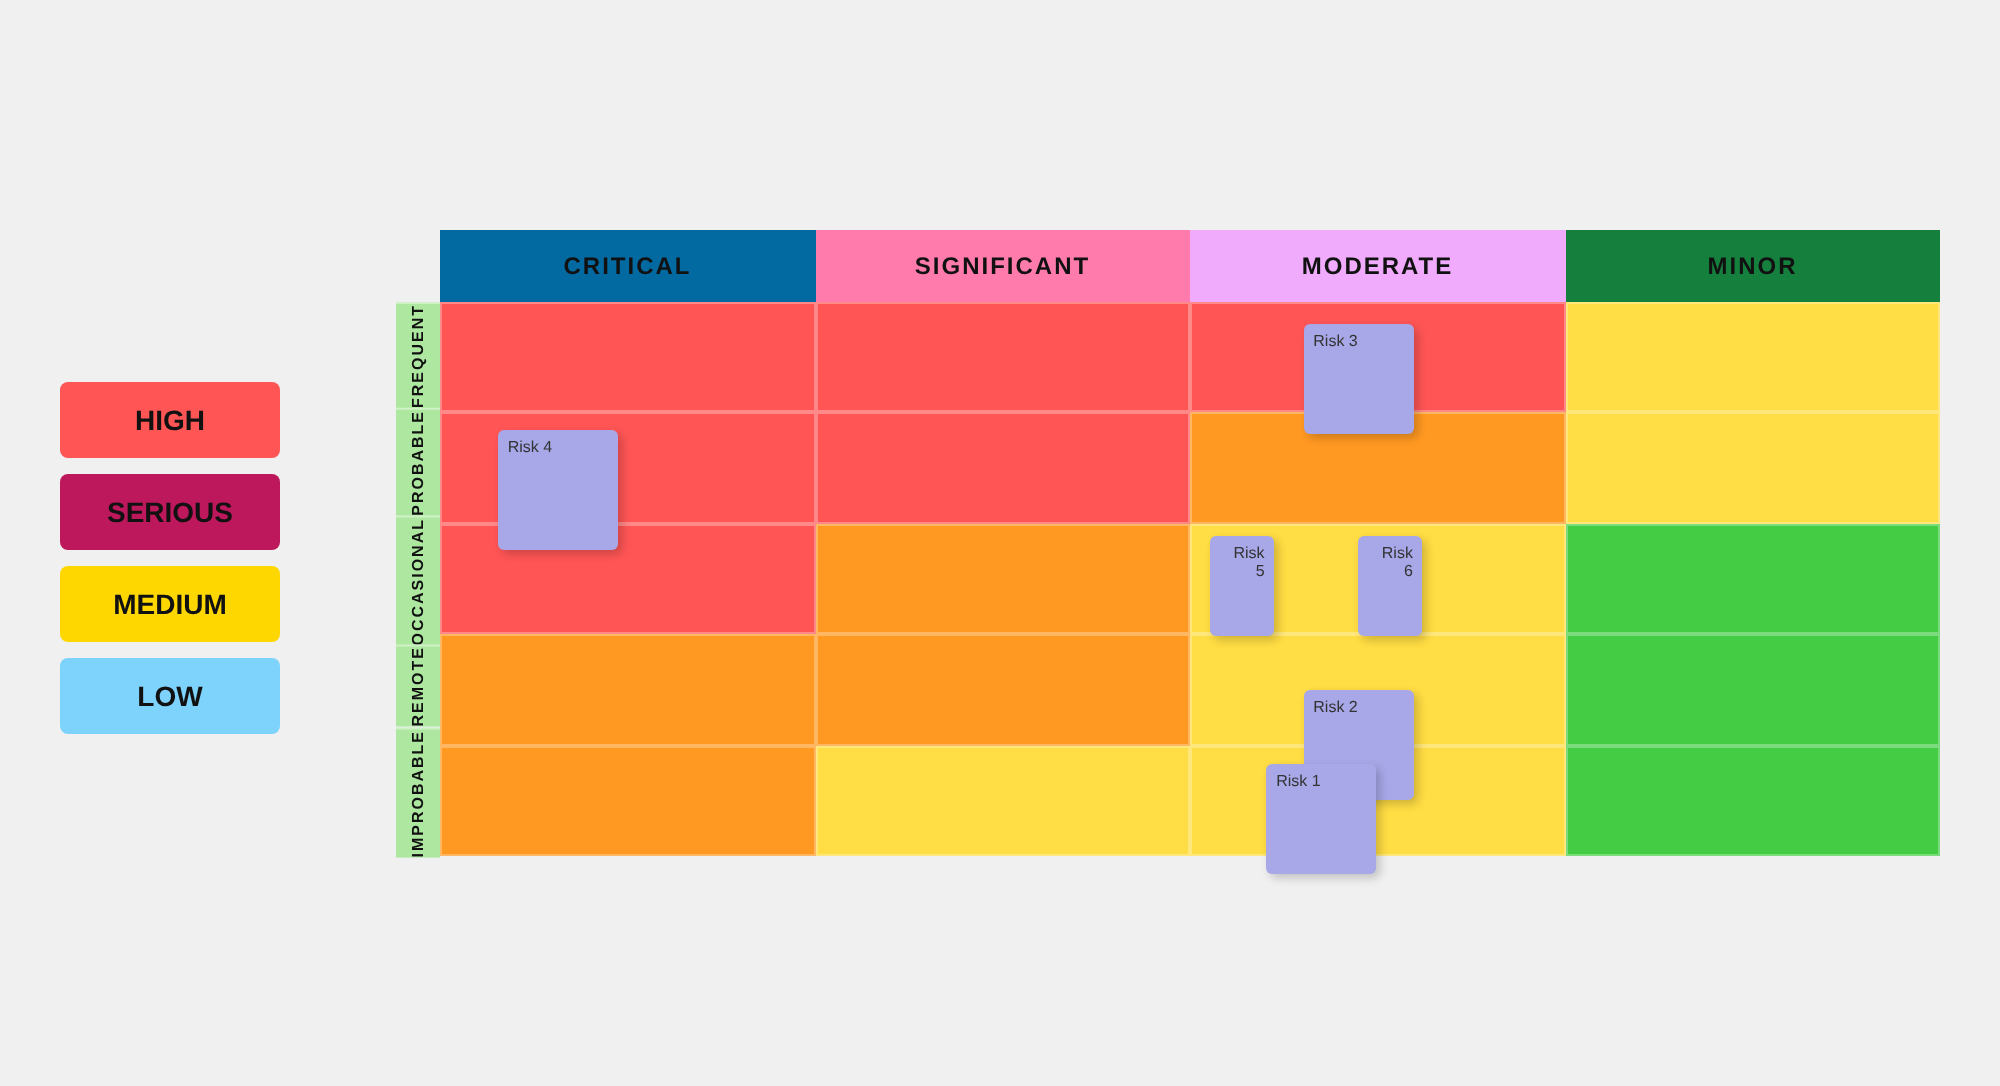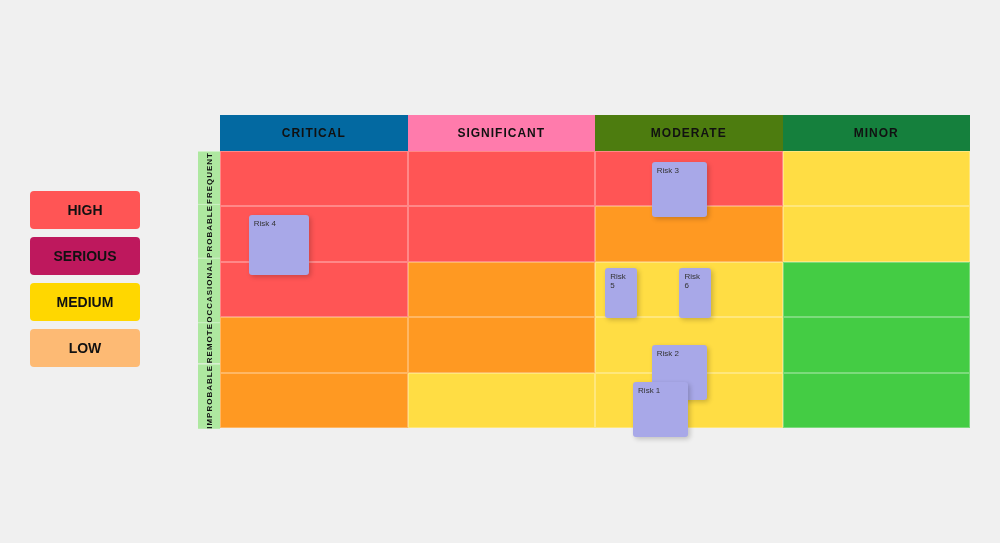--- a/index.html
+++ b/index.html
@@ -41,21 +41,21 @@
       width: 110px;
       height: 38px;
       border-radius: 4px;
       font-weight: bold;
       font-size: 14px;
       color: #111;
     }
     .legend-high { background: #ff5555; }
     .legend-serious { background: #be185d; }
     .legend-medium { background: #ffd700; }
-    .legend-low { background: #fdba74; }
+    .legend-low { background: #7dd3fc; }
 
     
     .chart-wrapper {
       flex: 1;
       display: flex;
       flex-direction: column;
     }
     .chart-title {
       font-size: 32px;
       font-weight: 900;
@@ -126,27 +126,28 @@
       align-items: center;
       justify-content: center;
       font-size: 12px;
       font-weight: bold;
       color: #111;
       letter-spacing: 1px;
       text-transform: uppercase;
     }
     .header-cell.critical { background: #0369a1; }
     .header-cell.significant { background: #ff7bac; }
-    .header-cell.moderate { background: #4d7c0f; }
+    .header-cell.moderate { background: #f0abfc; }
     .header-cell.minor { background: #15803d; }
 
     .grid-body {
       flex: 1;
       display: flex;
       flex-direction: column;
+      text-align: right;
     }
     .grid-row {
       display: flex;
       flex-direction: row;
       flex: 1;
     }
     .grid-cell {
       flex: 1;
       position: relative;
       border: 1px solid rgba(255,255,255,0.3);

